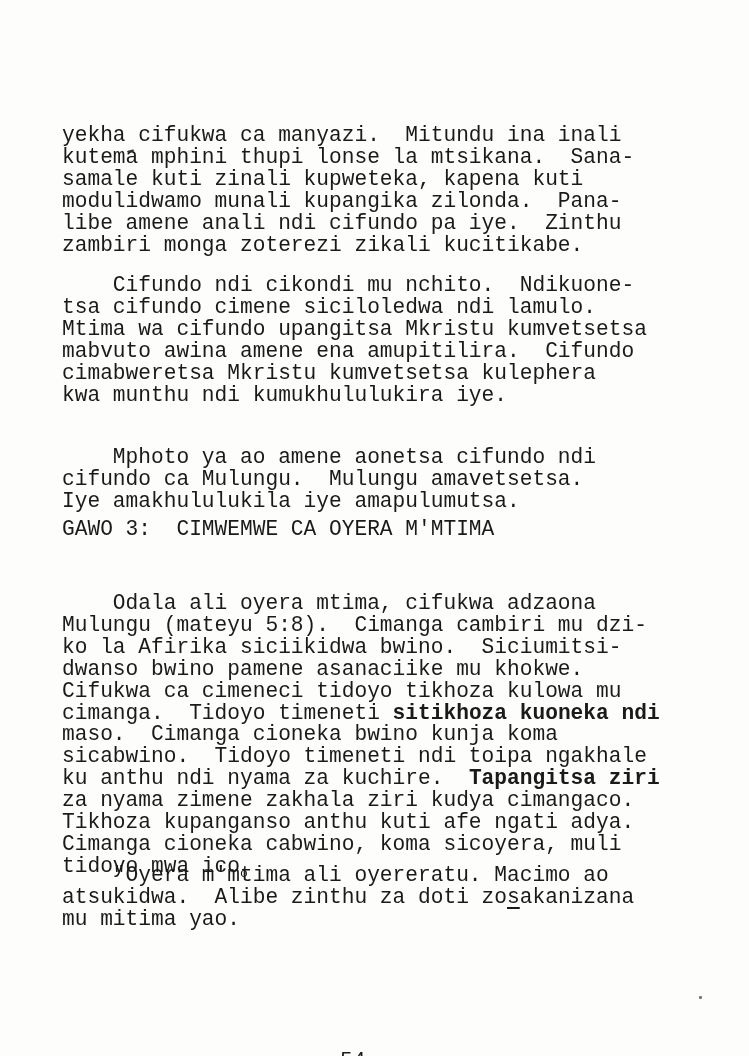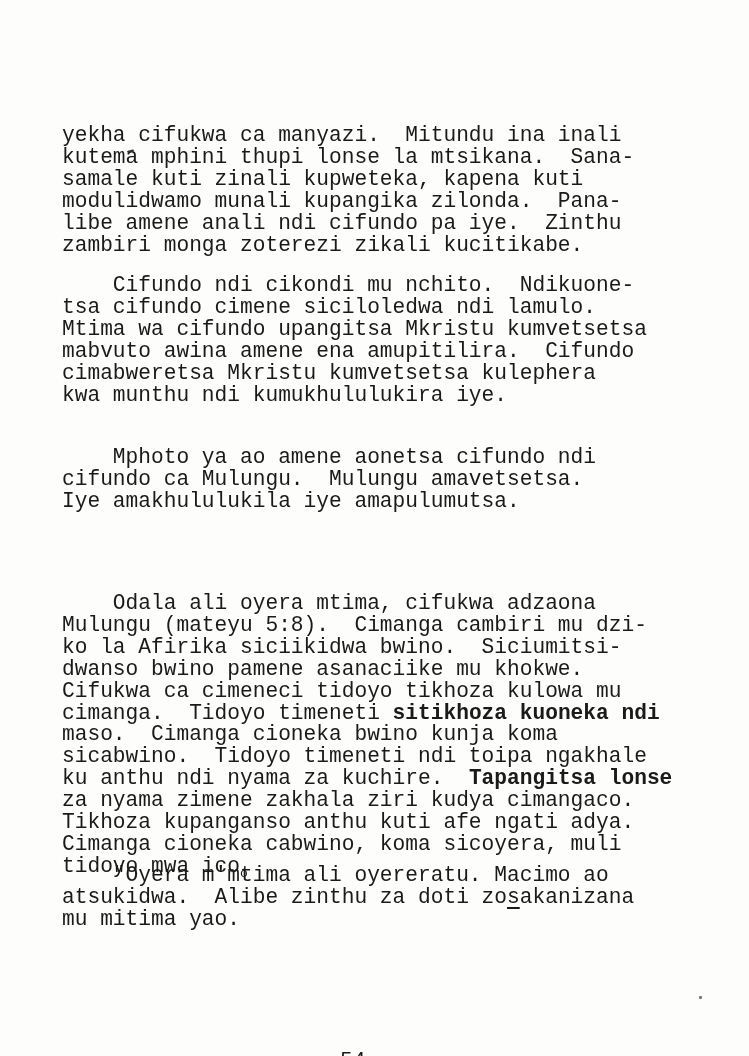--- a/index.html
+++ b/index.html
@@ -56,30 +56,31 @@
 tsa cifundo cimene siciloledwa ndi lamulo.
 Mtima wa cifundo upangitsa Mkristu kumvetsetsa
 mabvuto awina amene ena amupitilira.  Cifundo
 cimabweretsa Mkristu kumvetsetsa kulephera
 kwa munthu ndi kumukhululukira iye.</pre>
 
   <pre class="block p3">    Mphoto ya ao amene aonetsa cifundo ndi
 cifundo ca Mulungu.  Mulungu amavetsetsa.
 Iye amakhululukila iye amapulumutsa.</pre>
 
+  <pre class="block heading">GAWO 3:  CIMWEMWE CA OYERA M'MTIMA</pre>
 
   <pre class="block p4"><span>    Odala ali oyera mtima, cifukwa adzaona
 Mulungu (mateyu 5:8).  Cimanga cambiri mu dzi-
 ko la Afirika siciikidwa bwino.  Siciumitsi-
 dwanso bwino pamene asanaciike mu khokwe.
 Cifukwa ca cimeneci tidoyo tikhoza kulowa mu
 cimanga.  Tidoyo timeneti </span><span class="corr">sitikhoza kuoneka ndi</span><span>
 maso.  Cimanga cioneka bwino kunja koma
 sicabwino.  Tidoyo timeneti ndi toipa ngakhale
-ku anthu ndi nyama za kuchire.  </span><span class="corr">Tapangitsa lonse</span><span>
+ku anthu ndi nyama za kuchire.  </span><span class="corr">Tapangitsa ziri</span><span>
 za nyama zimene zakhala ziri kudya cimangaco.
 Tikhoza kupanganso anthu kuti afe ngati adya.
 Cimanga cioneka cabwino, koma sicoyera, muli
 tidoyo mwa ico</span><span class="sub-o">o</span></pre>
 
   <pre class="block p5"><span>    "Oyera m'mtima ali oyereratu. Macimo ao
 atsukidwa.  Alibe zinthu za doti zo</span><span class="u-mark">s</span><span>akanizana
 mu mitima yao.</span></pre>
 
   <pre class="page-number">54</pre>

